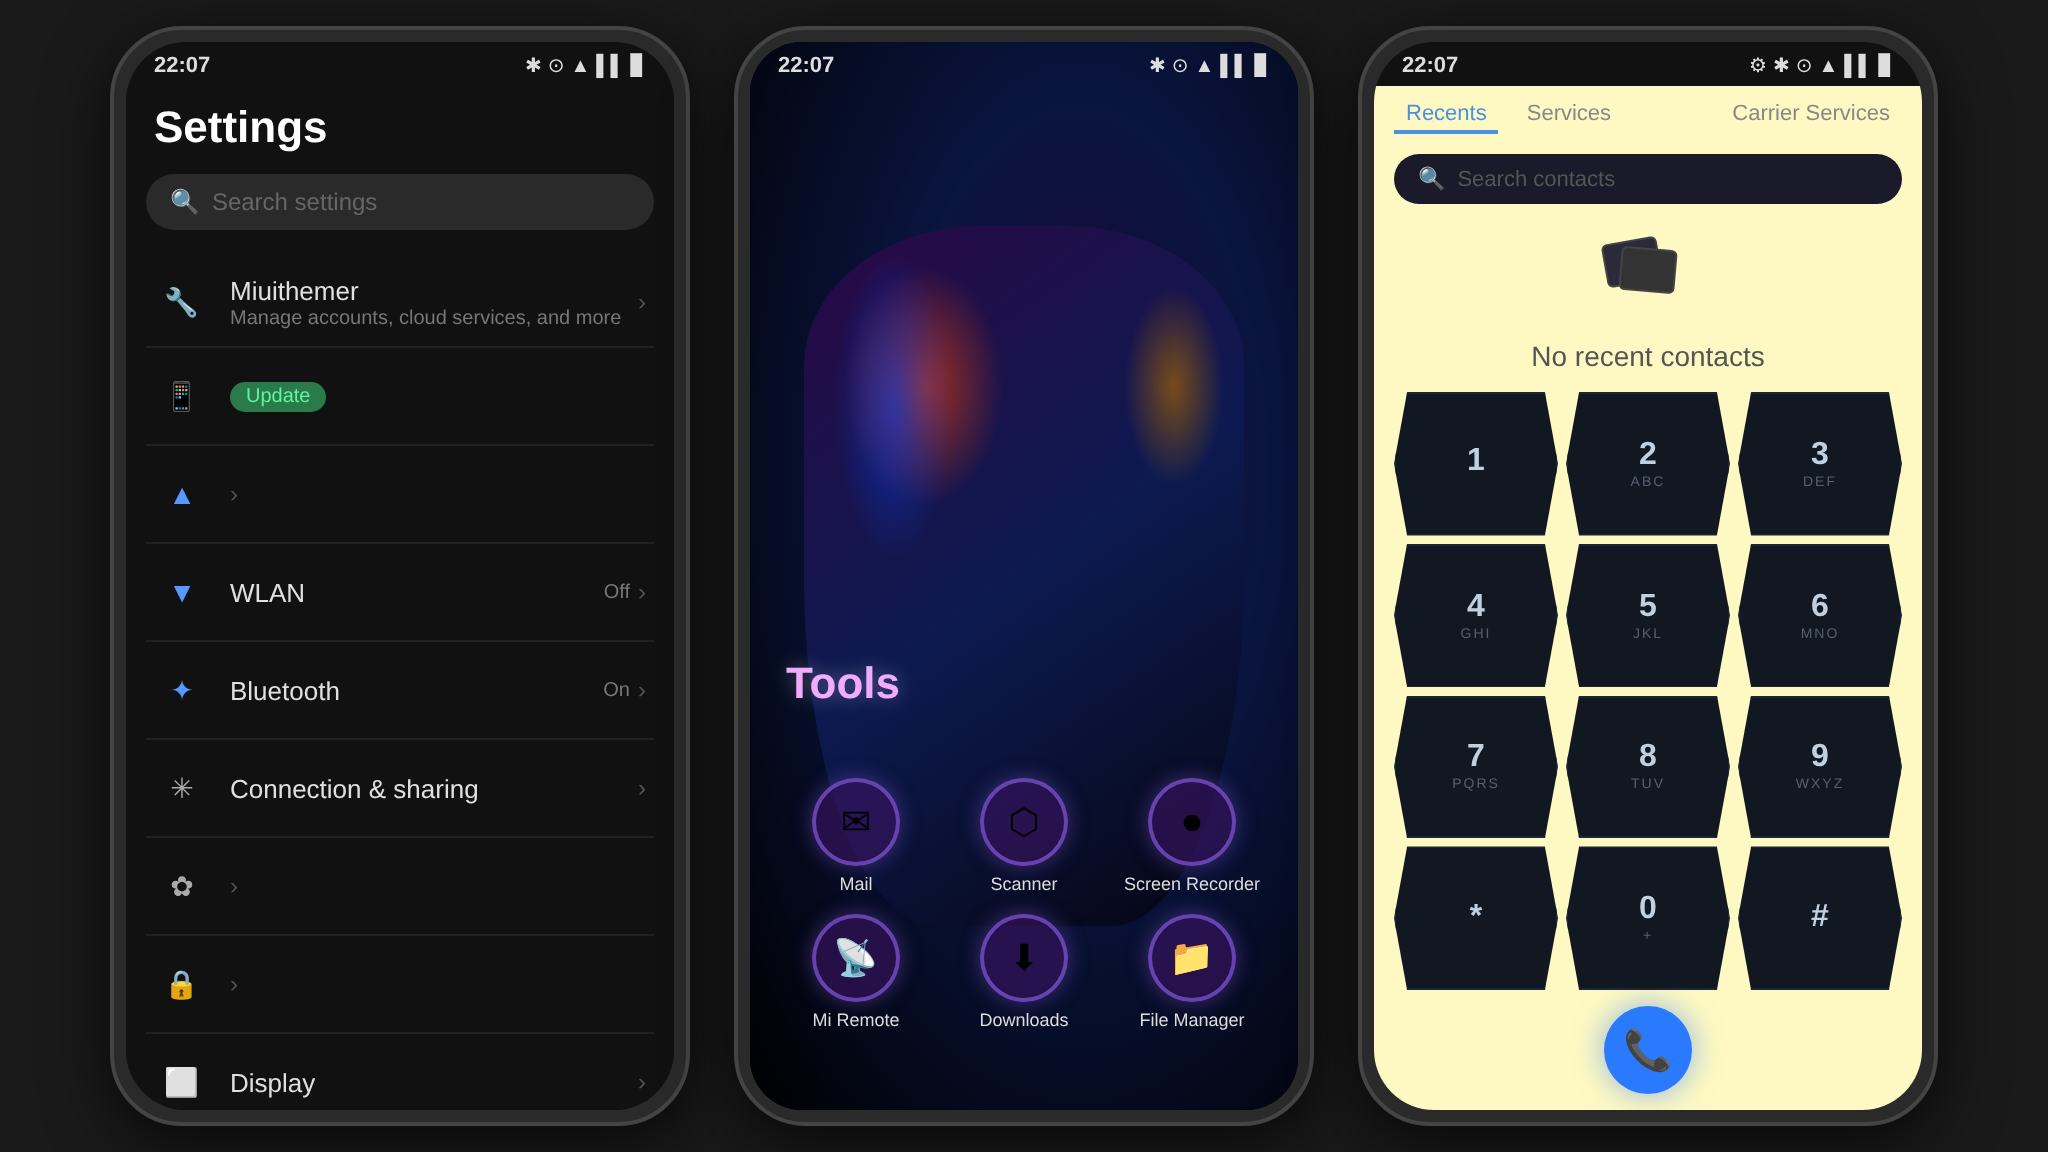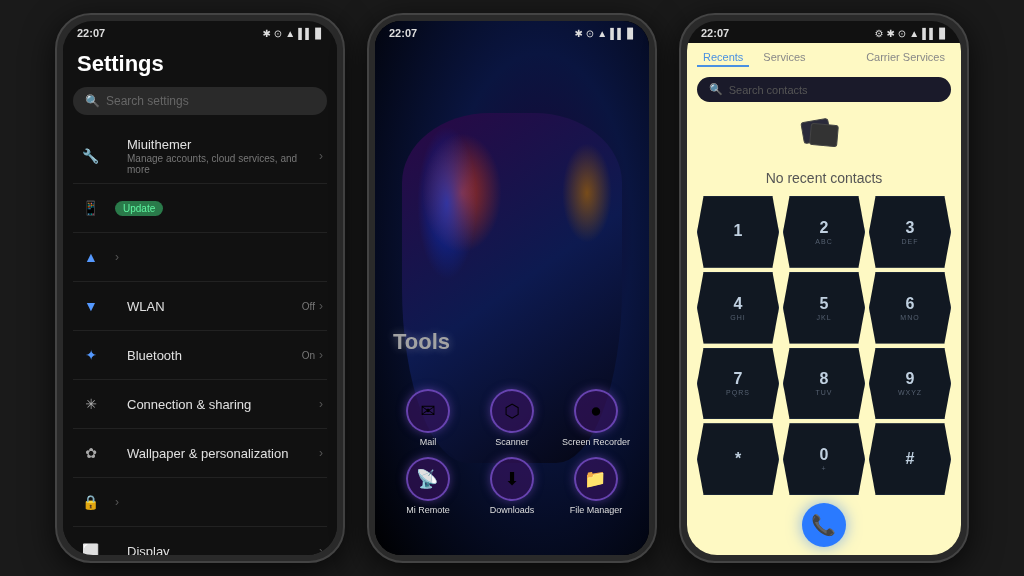--- a/index.html
+++ b/index.html
@@ -102,21 +102,21 @@
     .settings-item .item-icon {
       width: 28px;
       height: 28px;
       display: flex;
       align-items: center;
       justify-content: center;
       margin-right: 10px;
       font-size: 14px;
     }
 
-    .settings-item .item-text { flex: 1; margin-left: 12px; }
+    .settings-item .item-text { flex: 1; }
     .settings-item .item-label { color: #e0e0e0; font-size: 13px; }
     .settings-item .item-sublabel { color: #777; font-size: 10px; margin-top: 1px; }
 
     .settings-item .item-right {
       color: #777;
       font-size: 10px;
       display: flex;
       align-items: center;
       gap: 4px;
     }
@@ -166,21 +166,21 @@
       justify-content: center;
       overflow: hidden;
     }
 
     .tools-title {
       position: absolute;
       bottom: 200px;
       left: 18px;
       font-size: 22px;
       font-weight: bold;
-      color: #a3a3a3;
+      color: #f0abfc;
       text-shadow: 0 0 10px #fff5;
     }
 
     .app-grid {
       position: absolute;
       bottom: 40px;
       left: 0; right: 0;
       display: grid;
       grid-template-columns: repeat(3, 1fr);
       gap: 10px;
@@ -399,23 +399,20 @@
           <div class="item-text">
             <div class="item-label">Connection &amp; sharing</div>
           </div>
           <div class="item-right">
               <span class="chevron">›</span>
             </div>
         </div>
 
         <div class="settings-item">
           <div class="item-icon" style="color:#aaa;">✿</div>
-          <div class="item-text">
-            <div class="item-label">Wallpaper &amp; personalization</div>
-          </div>
           <div class="item-right">
               <span class="chevron">›</span>
             </div>
         </div>
 
         <div class="settings-item">
           <div class="item-icon" style="color:#aaa;">🔒</div>
           <div class="item-right">
               <span class="chevron">›</span>
             </div>

